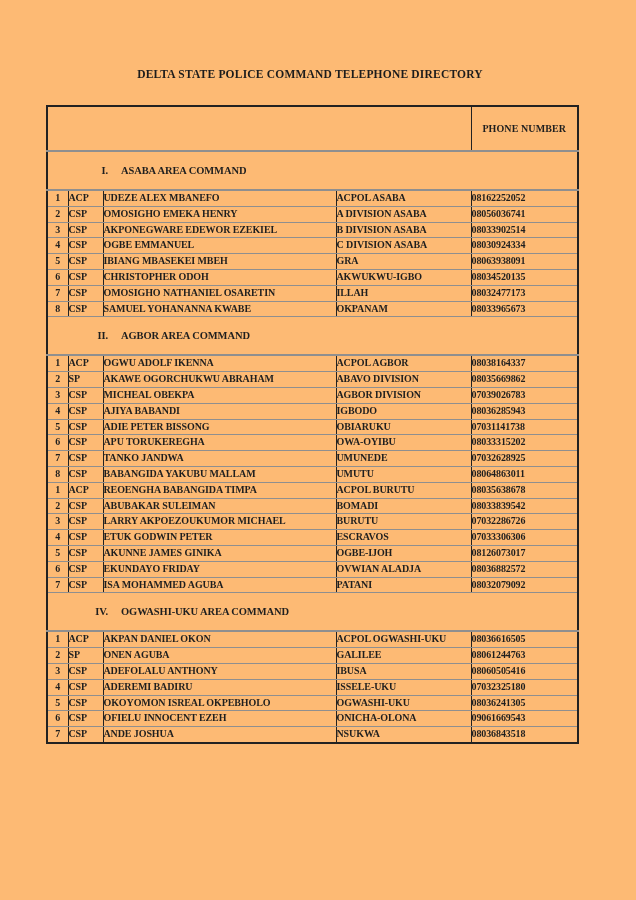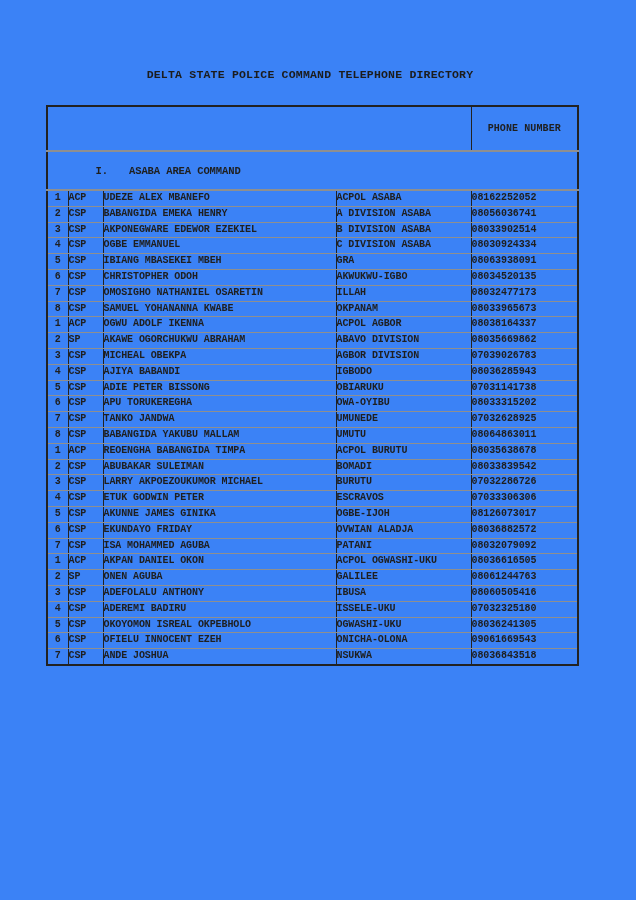--- a/index.html
+++ b/index.html
@@ -4,22 +4,22 @@
 <style>
   html, body {
     margin: 0;
     padding: 0;
     background: #ffffff;
   }
   .page {
     position: relative;
     width: 636px;
     height: 900px;
-    background: #3b82f6;
-    font-family: Liberation Mono, monospace;
+    background: #fdba74;
+    font-family: Liberation Serif, serif;
     color: #1f1f1f;
     overflow: hidden;
   }
   .doc-title {
     position: absolute;
     top: 68px;
     left: 30px;
     width: 560px;
     text-align: center;
     font-size: 11.5px;
@@ -63,21 +63,21 @@
     height: 37px;
     border-bottom: 2px solid #8f8f8f;
     font-size: 10.5px;
   }
   .roman-numeral {
     display: inline-block;
     width: 60px;
     text-align: right;
   }
   .section-name {
-    margin-left: 21px;
+    margin-left: 13px;
   }
   
   tr.data-row td {
     height: 14.8px;
     line-height: 14.8px;
     border-bottom: 1.6px solid #8f8f8f;
   }
   tr.data-row:last-child td {
     border-bottom: none;
   }
@@ -132,21 +132,21 @@
         <tr class="data-row">
           <td class="sn-cell">1</td>
           <td class="rank-cell">ACP</td>
           <td class="name-cell">UDEZE ALEX MBANEFO</td>
           <td class="office-cell">ACPOL ASABA</td>
           <td class="phone-cell">08162252052</td>
         </tr>
         <tr class="data-row">
           <td class="sn-cell">2</td>
           <td class="rank-cell">CSP</td>
-          <td class="name-cell">BABANGIDA EMEKA HENRY</td>
+          <td class="name-cell">OMOSIGHO EMEKA HENRY</td>
           <td class="office-cell">A DIVISION ASABA</td>
           <td class="phone-cell">08056036741</td>
         </tr>
         <tr class="data-row">
           <td class="sn-cell">3</td>
           <td class="rank-cell">CSP</td>
           <td class="name-cell">AKPONEGWARE EDEWOR EZEKIEL</td>
           <td class="office-cell">B DIVISION ASABA</td>
           <td class="phone-cell">08033902514</td>
         </tr>
@@ -177,20 +177,23 @@
           <td class="name-cell">OMOSIGHO NATHANIEL OSARETIN</td>
           <td class="office-cell">ILLAH</td>
           <td class="phone-cell">08032477173</td>
         </tr>
         <tr class="data-row">
           <td class="sn-cell">8</td>
           <td class="rank-cell">CSP</td>
           <td class="name-cell">SAMUEL YOHANANNA KWABE</td>
           <td class="office-cell">OKPANAM</td>
           <td class="phone-cell">08033965673</td>
+        </tr>
+        <tr class="section-row">
+          <td colspan="5"><span class="roman-numeral">II.</span><span class="section-name">AGBOR AREA COMMAND</span></td>
         </tr>
         <tr class="data-row">
           <td class="sn-cell">1</td>
           <td class="rank-cell">ACP</td>
           <td class="name-cell">OGWU ADOLF IKENNA</td>
           <td class="office-cell">ACPOL AGBOR</td>
           <td class="phone-cell">08038164337</td>
         </tr>
         <tr class="data-row">
           <td class="sn-cell">2</td>
@@ -283,20 +286,23 @@
           <td class="office-cell">OVWIAN ALADJA</td>
           <td class="phone-cell">08036882572</td>
         </tr>
         <tr class="data-row">
           <td class="sn-cell">7</td>
           <td class="rank-cell">CSP</td>
           <td class="name-cell">ISA MOHAMMED AGUBA</td>
           <td class="office-cell">PATANI</td>
           <td class="phone-cell">08032079092</td>
         </tr>
+        <tr class="section-row">
+          <td colspan="5"><span class="roman-numeral">IV.</span><span class="section-name">OGWASHI-UKU AREA COMMAND</span></td>
+        </tr>
         <tr class="data-row">
           <td class="sn-cell">1</td>
           <td class="rank-cell">ACP</td>
           <td class="name-cell">AKPAN DANIEL OKON</td>
           <td class="office-cell">ACPOL OGWASHI-UKU</td>
           <td class="phone-cell">08036616505</td>
         </tr>
         <tr class="data-row">
           <td class="sn-cell">2</td>
           <td class="rank-cell">SP</td>

